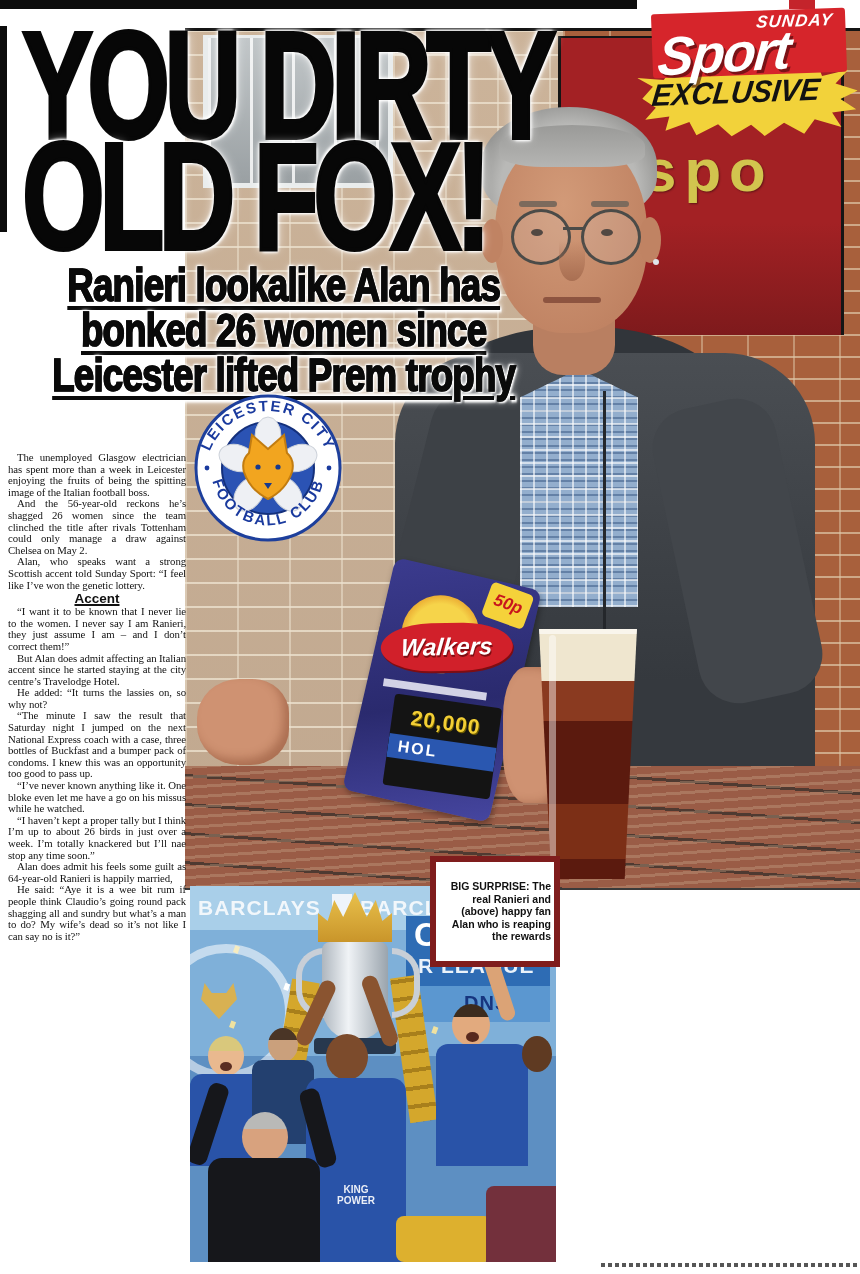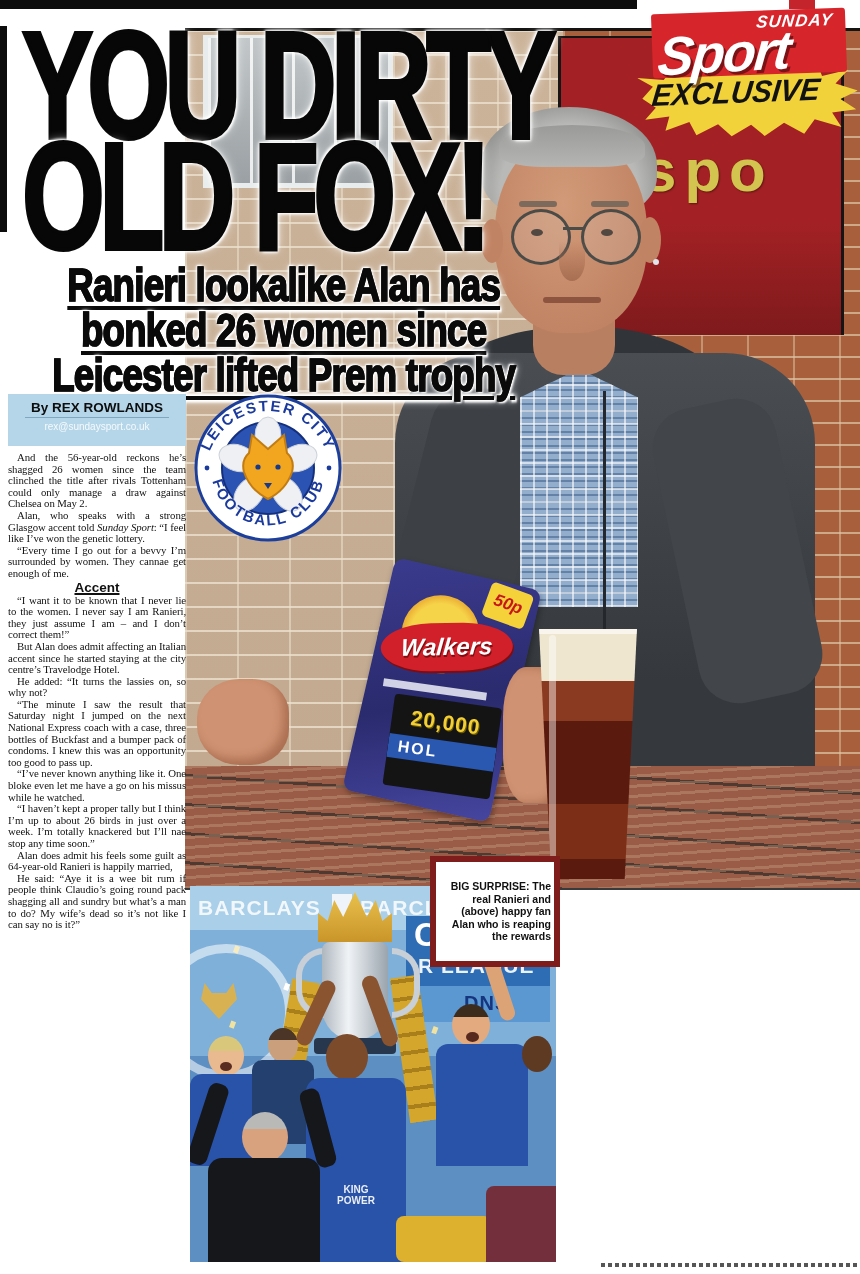--- a/index.html
+++ b/index.html
@@ -103,21 +103,21 @@
   .badge{left:193px;top:393px;width:150px;height:150px;}
 
   
   .byline{left:8px;top:394px;width:178px;height:52px;background:#b5d6e9;text-align:center;}
   .byline-author{display:inline-block;margin-top:6px;padding:0 6px 2px 6px;font-weight:700;font-size:13.5px;color:#0d0d0d;border-bottom:1px solid #7fa8bf;}
   .byline-email{margin-top:3px;font-size:10px;color:#f6fafc;}
   .article{left:8px;top:452px;width:178px;height:812px;overflow:hidden;color:#111;}
   .article p{margin:0;}
   .lead{font-weight:700;font-size:11.5px;line-height:12.9px;text-align:justify;letter-spacing:-.2px;margin-bottom:2px !important;}
   .serif{font-family:"Liberation Serif",serif;font-size:10.8px;line-height:11.6px;text-align:justify;text-indent:9px;letter-spacing:-.1px;}
-  .ital{font-style:italic;}
+  .ital{}
   .acc{ text-align:center;font-weight:700;font-size:13.5px;margin:4px 0 3px 0;text-decoration:underline;text-decoration-thickness:2px;}
 
   
   .photo-bottom{left:190px;top:886px;width:366px;height:376px;overflow:hidden;background:linear-gradient(180deg,#7fb0d9 0 170px,#5d8fc2 170px);}
   .bp-banner{left:0;top:0;width:366px;height:44px;background:#a9cfe9;}
   .bp-bar-text1{left:8px;top:10px;color:#f2f7fb;font-weight:700;font-size:21px;letter-spacing:1px;}
   .bp-bar-text2{left:170px;top:10px;color:#f2f7fb;font-weight:700;font-size:21px;letter-spacing:1px;}
   .bp-shield{left:142px;top:8px;width:20px;height:27px;background:#eef4fa;clip-path:polygon(0 0,100% 0,100% 62%,50% 100%,0 62%);}
   .bp-crest{left:-32px;top:58px;width:118px;height:118px;border:9px solid rgba(255,255,255,.55);border-radius:50%;}
   .bp-crest-fox{left:34px;top:30px;width:36px;height:36px;background:#e8b13a;clip-path:polygon(10% 0,30% 28%,70% 28%,90% 0,100% 45%,50% 100%,0 45%);opacity:.85;}
@@ -273,29 +273,25 @@
         <textPath href="#arcTop" startOffset="50%" text-anchor="middle">LEICESTER CITY</textPath>
       </text>
       <text font-family="Liberation Sans, sans-serif" font-size="15" font-weight="bold" fill="#1a3a9e" letter-spacing="2">
         <textPath href="#arcBot" startOffset="50%" text-anchor="middle">FOOTBALL CLUB</textPath>
       </text>
       <circle cx="14" cy="75" r="2.4" fill="#1a3a9e"></circle>
       <circle cx="136" cy="75" r="2.4" fill="#1a3a9e"></circle>
     </svg>
   </div>
 
-  <div class="abs byline">
-    <div class="byline-author">By REX ROWLANDS</div>
-    <div class="byline-email">rex@sundaysport.co.uk</div>
-  </div>
 
   <div class="abs article">
+    <p class="serif">The unemployed Glasgow electrician has spent more than a week in Leicester enjoying the fruits of being the spitting image of the Italian football boss.</p>
     <p class="serif">And the 56-year-old reckons he’s shagged 26 women since the team clinched the title after rivals Tottenham could only manage a draw against Chelsea on May 2.</p>
-    <p class="serif"><span>Alan, who speaks with a strong Glasgow accent told </span><span class="ital">Sunday Sport</span><span>: “I feel like I’ve won the genetic lottery.</span></p>
-    <p class="serif">“Every time I go out for a bevvy I’m surrounded by women. They cannae get enough of me.</p>
+    <p class="serif"><span>Alan, who speaks want a strong Scottish accent told </span><span class="ital">Sunday Sport</span><span>: “I feel like I’ve won the genetic lottery.</span></p>
     <p class="acc">Accent</p>
     <p class="serif">“I want it to be known that I never lie to the women. I never say I am Ranieri, they just assume I am – and I don’t correct them!”</p>
     <p class="serif">But Alan does admit affecting an Italian accent since he started staying at the city centre’s Travelodge Hotel.</p>
     <p class="serif">He added: “It turns the lassies on, so why not?</p>
     <p class="serif">“The minute I saw the result that Saturday night I jumped on the next National Express coach with a case, three bottles of Buckfast and a bumper pack of condoms. I knew this was an opportunity too good to pass up.</p>
     <p class="serif">“I’ve never known anything like it. One bloke even let me have a go on his missus while he watched.</p>
     <p class="serif">“I haven’t kept a proper tally but I think I’m up to about 26 birds in just over a week. I’m totally knackered but I’ll nae stop any time soon.”</p>
     <p class="serif">Alan does admit his feels some guilt as 64-year-old Ranieri is happily married,</p>
     <p class="serif">He said: “Aye it is a wee bit rum if people think Claudio’s going round pack shagging all and sundry but what’s a man to do? My wife’s dead so it’s not like I can say no is it?”</p>
   </div>

